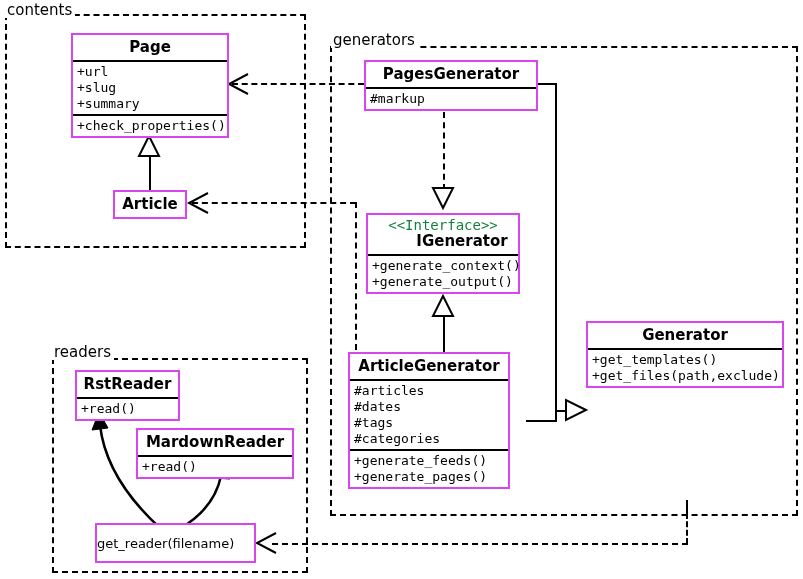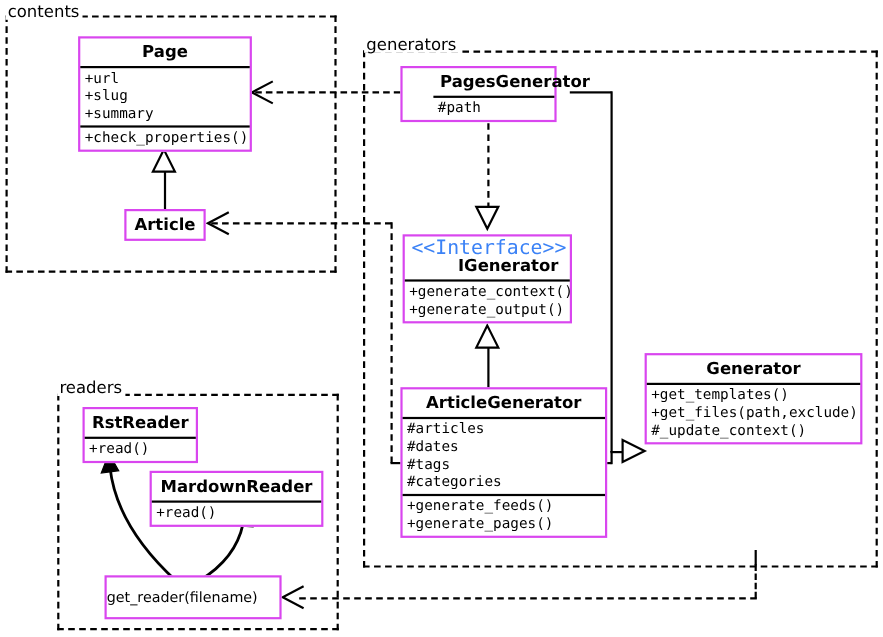--- a/index.html
+++ b/index.html
@@ -47,25 +47,25 @@
     font-weight: bold;
     font-size: 15px;
     text-align: center;
     padding: 4px 6px 4px 6px;
     line-height: 17px;
     color: #000;
     font-family: "DejaVu Sans", sans-serif;
   }
   .uml .stereo {
     font-weight: normal;
-    font-size: 18px;
+    font-size: 14px;
     text-align: center;
     padding: 3px 6px 0 6px;
     line-height: 15px;
-    color: #3b82f6;
+    color: #15803d;
     font-family: "DejaVu Sans Mono", monospace;
   }
   .uml .compart {
     border-top: 2px solid #000;
     padding: 2px 4px 2px 4px;
   }
   .uml .member {
     font-family: "DejaVu Sans Mono", monospace;
     font-size: 13px;
     line-height: 16px;
@@ -177,56 +177,55 @@
     </div>
     <div class="compart">
       <div class="member">+check_properties()</div>
     </div>
   </div>
 
   <div class="uml" style="left:113px; top:190px; width:74px;">
     <div class="name">Article</div>
   </div>
 
-  <div class="uml" style="left:364px; top:60px; width:142px;padding-left:28px;">
+  <div class="uml" style="left:364px; top:60px; width:174px;">
     <div class="name">PagesGenerator</div>
     <div class="compart">
-      <div class="member">#path</div>
+      <div class="member">#markup</div>
     </div>
   </div>
 
   <div class="uml" style="left:366px; top:213px; width:154px;">
     <div class="stereo">&lt;&lt;Interface&gt;&gt;</div>
     <div class="name" style="padding-top:0;padding-left:44px;">IGenerator</div>
     <div class="compart">
       <div class="member">+generate_context()</div>
       <div class="member">+generate_output()</div>
     </div>
   </div>
 
-  <div class="uml" style="left:364px; top:352px; width:188px;">
+  <div class="uml" style="left:348px; top:352px; width:162px;">
     <div class="name">ArticleGenerator</div>
     <div class="compart">
       <div class="member">#articles</div>
       <div class="member">#dates</div>
       <div class="member">#tags</div>
       <div class="member">#categories</div>
     </div>
     <div class="compart">
       <div class="member">+generate_feeds()</div>
       <div class="member">+generate_pages()</div>
     </div>
   </div>
 
   <div class="uml" style="left:586px; top:321px; width:198px;">
     <div class="name">Generator</div>
     <div class="compart">
       <div class="member">+get_templates()</div>
       <div class="member">+get_files(path,exclude)</div>
-      <div class="member">#_update_context()</div>
     </div>
   </div>
 
   <div class="uml" style="left:75px; top:370px; width:105px;">
     <div class="name">RstReader</div>
     <div class="compart">
       <div class="member">+read()</div>
     </div>
   </div>
 

